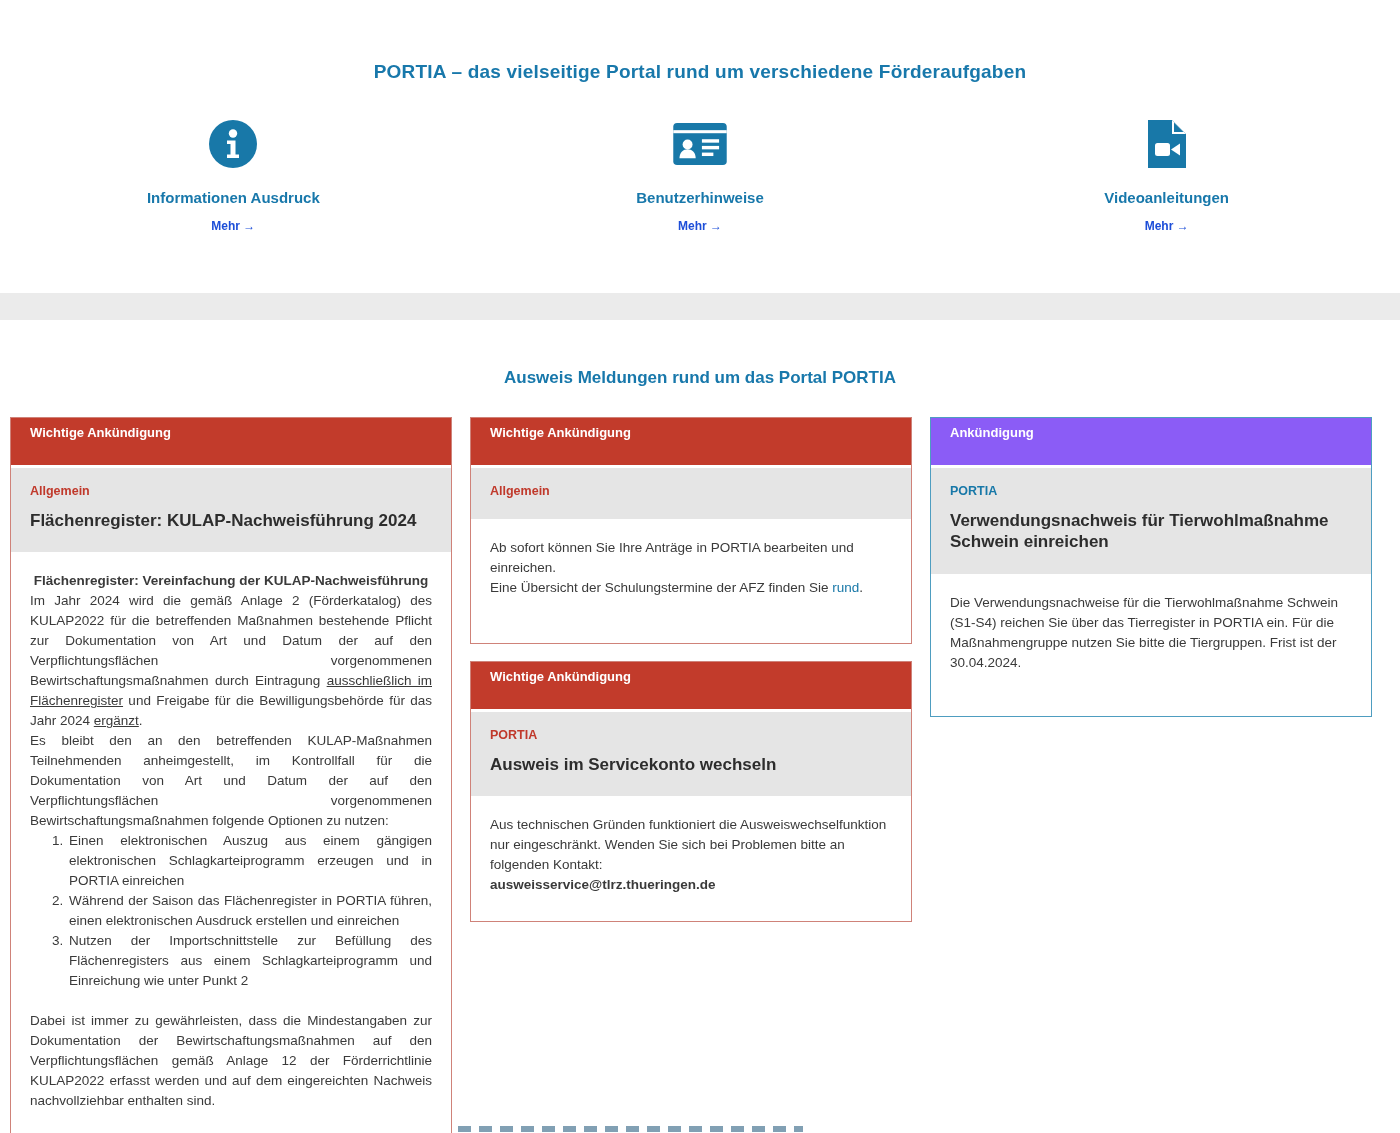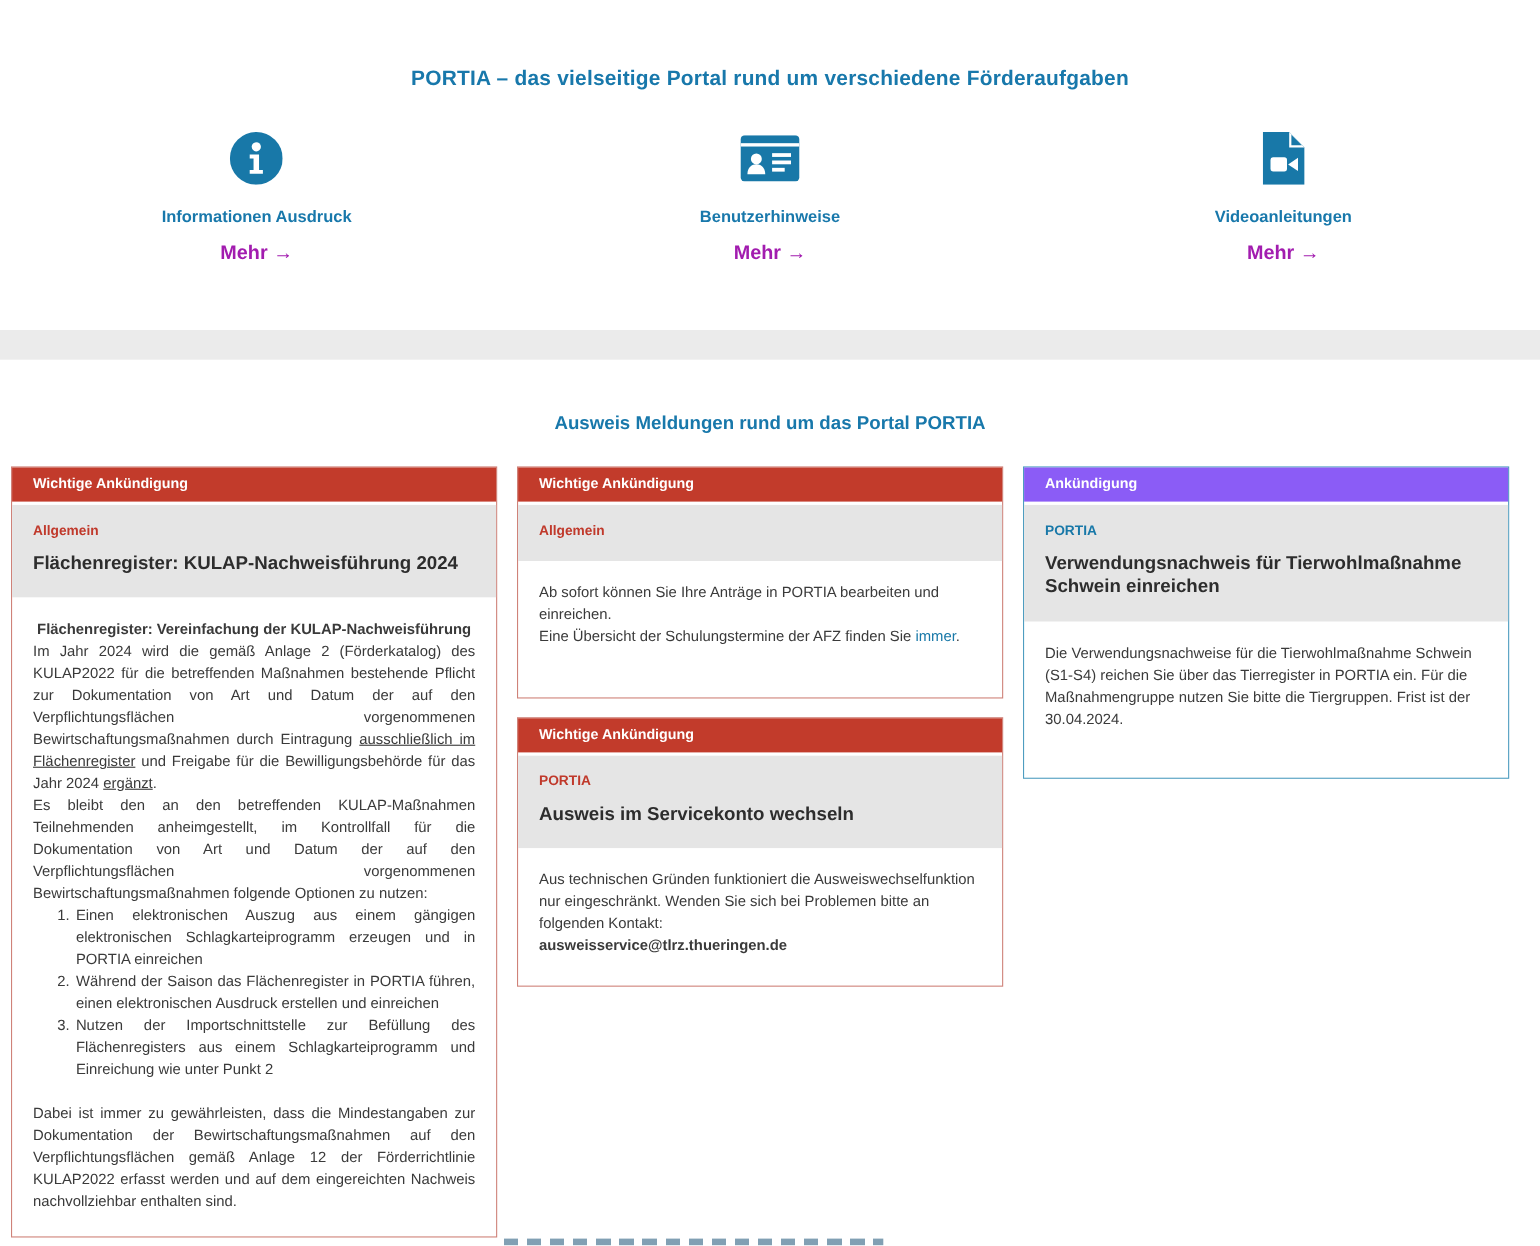--- a/index.html
+++ b/index.html
@@ -9,31 +9,31 @@
   }
   .page-title{
     text-align:center;padding-top:13px;font-size:19px;font-weight:bold;
     color:#1878ab;letter-spacing:.2px;margin-top:48px;
   }
   
   .teasers{display:flex;margin-top:36px;}
   .teaser{flex:1;text-align:center;cursor:pointer;}
   .teaser-icon-wrap{height:50px;display:flex;align-items:center;justify-content:center;}
   .teaser-label{margin-top:20px;font-size:15px;font-weight:bold;color:#1878ab;}
-  .teaser-more{margin-top:13px;font-size:18px;font-weight:bold;color:#a21caf;}
+  .teaser-more{margin-top:13px;font-size:12px;font-weight:bold;color:#1d4ed8;}
   .arrow{font-weight:bold;}
   .gray-bar{height:27px;background:#ebebeb;margin-top:60px;}
   .section-title{text-align:center;margin-top:48px;font-size:17px;font-weight:bold;color:#1878ab;}
   
   .cards{display:flex;gap:18px;margin:29px 28px 0 10px;align-items:flex-start;}
   .col{flex:1;min-width:0;display:flex;flex-direction:column;gap:17px;}
   .card{background:#fff;border:1px solid;}
   .card.red{border-color:#cf8279;}
   .card.blue{border-color:#4e9dc0;}
-  .banner{font-size:13px;font-weight:bold;color:#fff;padding:7px 19px 9px;margin-bottom:3px;}
+  .banner{font-size:13px;font-weight:bold;color:#fff;padding:7px 19px 25px;margin-bottom:3px;}
   .banner.red{background:#c23b2b;}
   .banner.blue{background:#8b5cf6;}
   .card-head{background:#e5e5e5;padding:16px 19px 21px;}
   .category{font-size:12.5px;font-weight:bold;}
   .category.red{color:#c0392b;}
   .category.blue{color:#1878a8;}
   .card-title{margin-top:12px;font-size:17px;font-weight:bold;color:#2d2d2d;line-height:1.25;}
   .card-body{padding:19px 19px 22px;font-size:13.5px;line-height:20px;color:#3a3a3a;}
   .card-body p{margin:0;}
   .center-bold{text-align:center;font-weight:bold;}
@@ -128,21 +128,21 @@
   </div>
 
   <div class="col">
     <div class="card red">
       <div class="banner red">Wichtige Ankündigung</div>
       <div class="card-head">
         <div class="category red">Allgemein</div>
       </div>
       <div class="card-body body-mh-a">
         <p>Ab sofort können Sie Ihre Anträge in PORTIA bearbeiten und einreichen.</p>
-        <p><span>Eine Übersicht der Schulungstermine der AFZ finden Sie </span><a class="link">immer</a><span>.</span></p>
+        <p><span>Eine Übersicht der Schulungstermine der AFZ finden Sie </span><a class="link">rund</a><span>.</span></p>
       </div>
     </div>
     <div class="card red">
       <div class="banner red">Wichtige Ankündigung</div>
       <div class="card-head">
         <div class="category red">PORTIA</div>
         <div class="card-title">Ausweis im Servicekonto wechseln</div>
       </div>
       <div class="card-body body-mh-b">
         <p>Aus technischen Gründen funktioniert die Ausweiswechselfunktion nur eingeschränkt. Wenden Sie sich bei Problemen bitte an folgenden Kontakt:</p>

